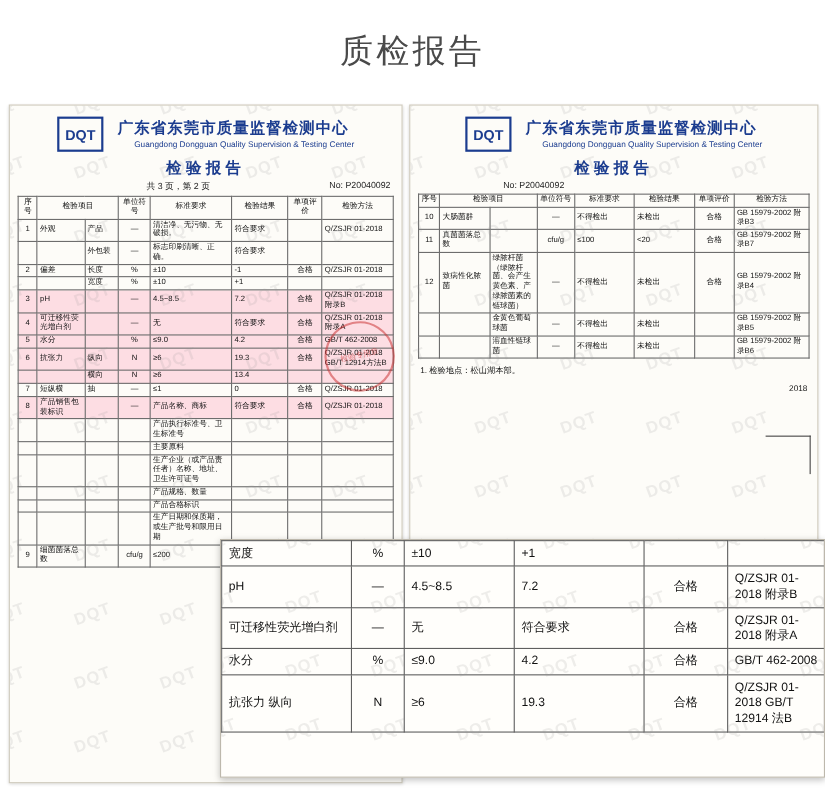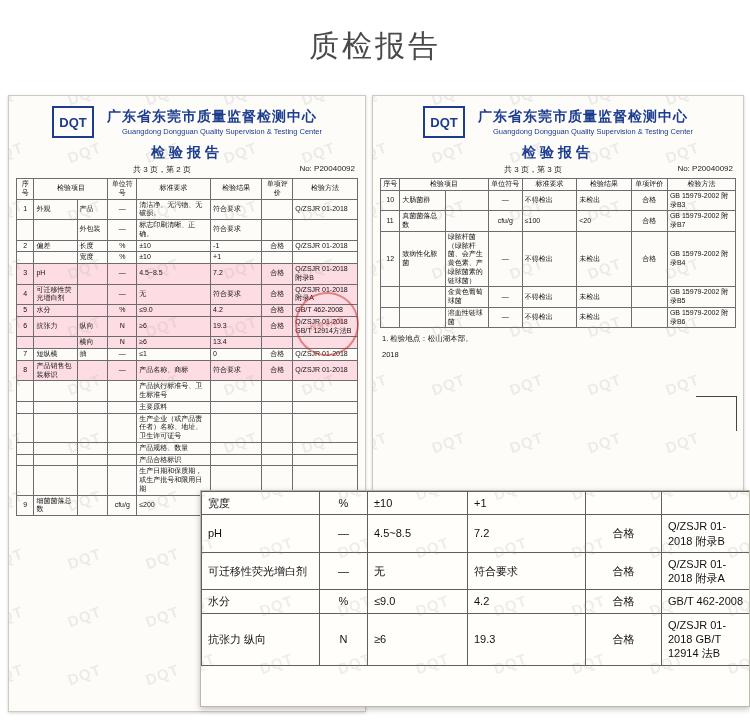--- a/index.html
+++ b/index.html
@@ -55,21 +55,21 @@
   td.l{text-align:left;}
   tr.hl td{background:rgba(255,150,180,.30);}
   .seal{
     position:absolute;right:6px;top:196px;width:64px;height:64px;
     border:2px solid rgba(200,40,40,.5);border-radius:50%;
     color:rgba(200,40,40,.55);font-size:7px;display:flex;align-items:center;
     justify-content:center;text-align:center;transform:rotate(-12deg);
     line-height:1.3;padding:4px;box-sizing:border-box;
   }
   .note{font-size:7.5px;margin:6px 9px;color:#111;}
-  .tail{font-size:7.5px;margin:4px 9px;text-align:left;color:#111;}
+  .tail{font-size:7.5px;margin:4px 9px;text-align:right;color:#111;}
   
   table.zt{border-collapse:collapse;width:100%;table-layout:fixed;}
   table.zt td{
     border:1px solid #5f5f5f;font-size:11px;padding:4px 6px;color:#111;
     vertical-align:middle;line-height:1.3;
   }
   td.zc{text-align:center;}
   .mark-box{position:absolute;right:6px;top:300px;width:40px;height:34px;border-top:1px solid #444;border-right:1px solid #444;}
 </style>
 </head>
@@ -412,21 +412,20 @@
 
   <div class="rep-head">
     <div class="logo">DQT</div>
     <div class="org">
       <div class="cn">广东省东莞市质量监督检测中心</div>
       <div class="en">Guangdong Dongguan Quality Supervision &amp; Testing Center</div>
     </div>
   </div>
   <div class="rep-title">检验报告</div>
   <div class="rep-sub">
-    <span class="pg">共 3 页，第 3 页</span>
     <span class="no">No: P20040092</span>
   </div>
 
   <table class="rt" id="tbl-right">
     <colgroup>
       <col style="width:17px">
         <col style="width:40px">
         <col style="width:38px">
       <col style="width:30px">
         <col style="width:48px">

